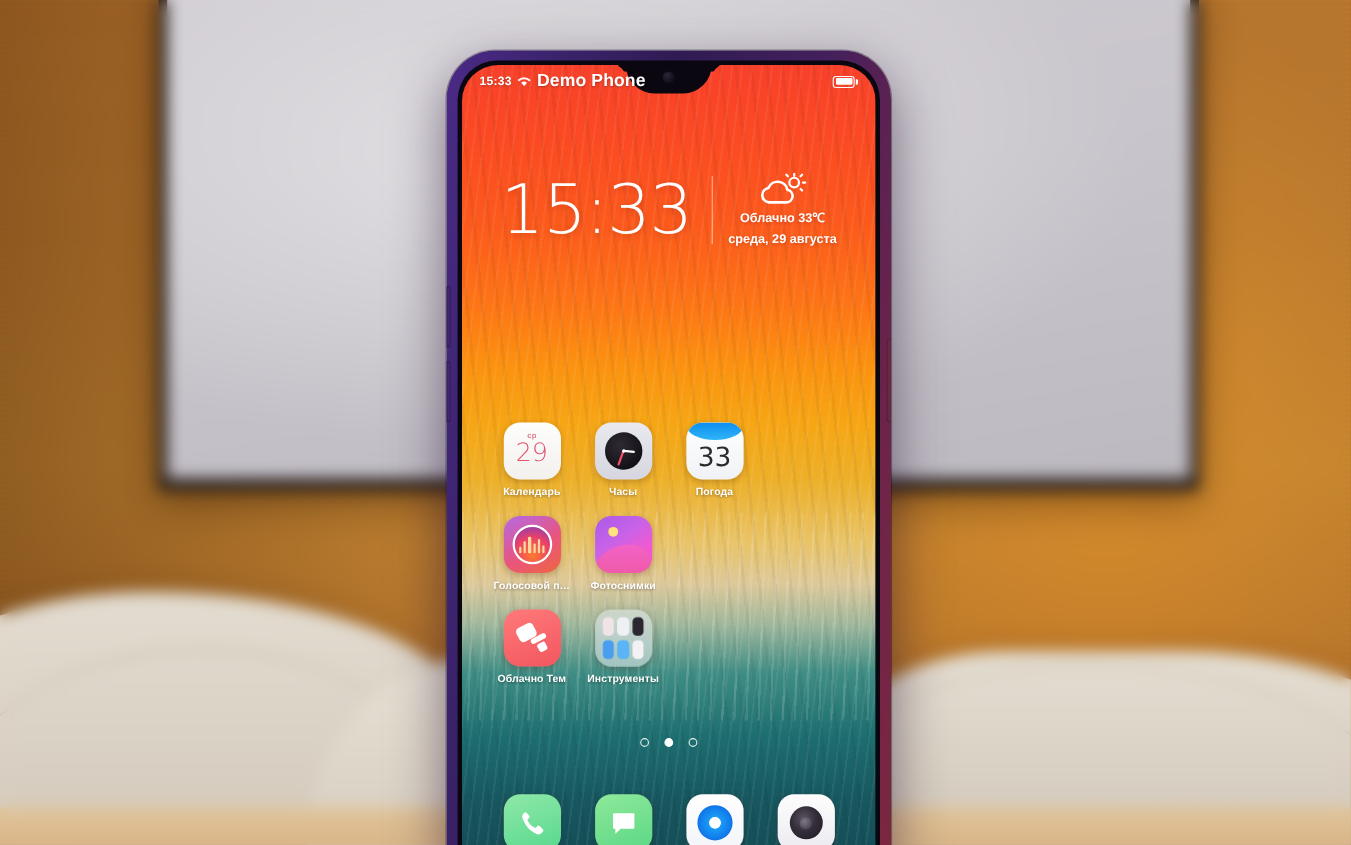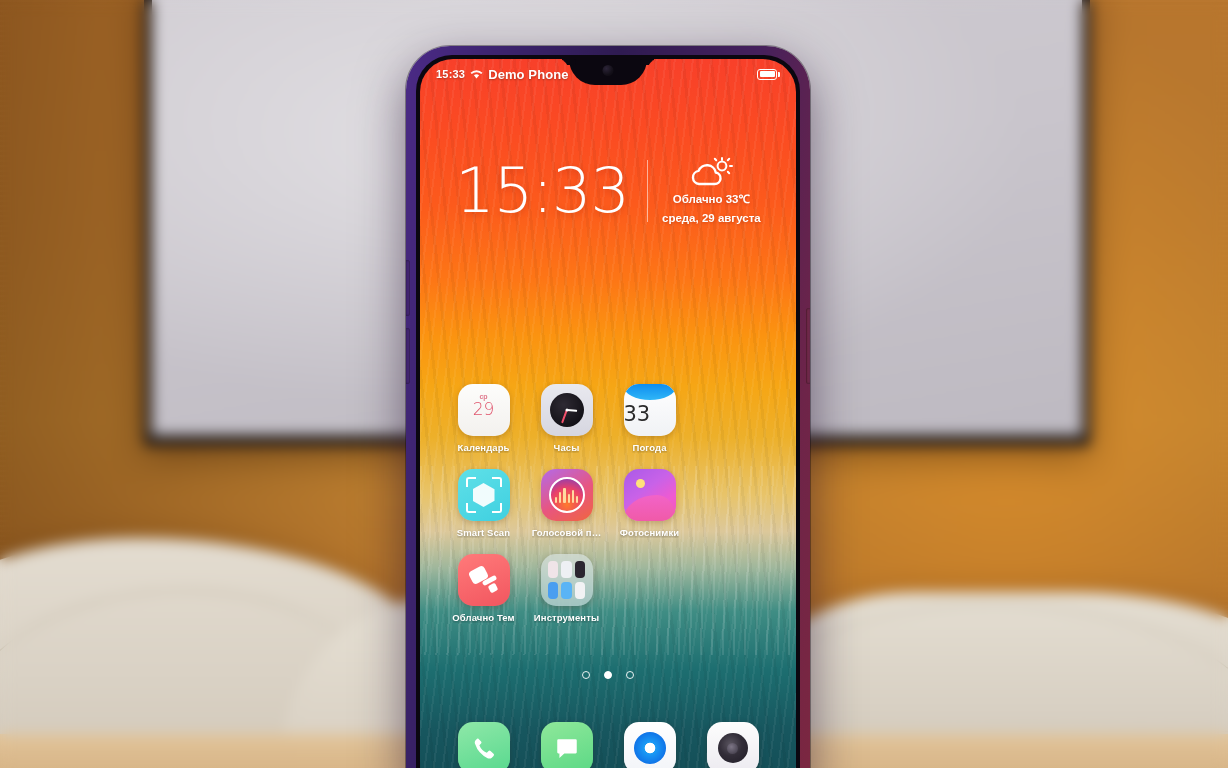--- a/index.html
+++ b/index.html
@@ -188,21 +188,21 @@
   .statusbar{
     position:absolute; left:0; right:0; top:0; height:30px;
     display:flex; align-items:center; justify-content:space-between;
     padding:0 16px; z-index:7;
     color:#fff; font-size:11px; font-weight:bold;
     text-shadow:0 1px 2px rgba(0,0,0,.3);
   }
   .sb-left{ display:flex; align-items:center; gap:5px; }
   .sb-time{ letter-spacing:.2px; }
   .wifi-icon{ display:block; }
-  .sb-carrier{ font-size:13px; letter-spacing:.1px; }
+  .sb-carrier{ font-size:16px; letter-spacing:.1px; }
   .battery{
     display:flex; align-items:center; gap:1px;
   }
   .battery-body{
     width:20px; height:11px; border:1.6px solid #fff; border-radius:3px;
     padding:1.5px; display:flex;
   }
   .battery-fill{ flex:1; background:#fff; border-radius:1px; }
   .battery-cap{ width:2px; height:5px; background:#fff; border-radius:0 1px 1px 0; }
 
@@ -255,36 +255,36 @@
   }
   .dot-badge{
     width:5px; height:5px; border-radius:50%; background:#35d0e8; flex:0 0 auto;
   }
 
   
   .ic-calendar{ background:linear-gradient(180deg,#fdfdfb,#f3f1ee); }
   .cal-wd{ position:absolute; top:9px; left:0; right:0; text-align:center;
            font-size:7px; color:#e07a8e; font-weight:bold; }
   .cal-day{ position:absolute; top:15px; left:0; right:0; text-align:center;
-            font-size:17px; color:#e0566e; font-weight:300; font-family:"DejaVu Sans",sans-serif; }
+            font-size:23px; color:#e0566e; font-weight:300; font-family:"DejaVu Sans",sans-serif; }
 
   .ic-clock{ background:linear-gradient(180deg,#e9e9ef,#d6d6e0); }
   .clock-face{ width:34px; height:34px; border-radius:50%;
     background:radial-gradient(circle at 40% 35%,#2e2a33 0%,#121016 75%); position:relative; }
   .hand{ position:absolute; background:#fff; border-radius:1px; transform-origin:bottom center; }
   .hand.h{ width:2.4px; height:11px; left:50%; bottom:50%; margin-left:-1.2px; transform:rotate(96deg); }
   .hand.m{ width:1.8px; height:14px; left:50%; bottom:50%; margin-left:-.9px; transform:rotate(200deg); background:#f2506b; }
   .hand-pin{ position:absolute; width:3px; height:3px; background:#fff; border-radius:50%; left:50%; top:50%; transform:translate(-50%,-50%); }
 
   .ic-weather{ background:linear-gradient(180deg,#ffffff,#f0f2f5); }
   .wx-sky{ position:absolute; top:0; left:0; right:0; height:16px;
     background:linear-gradient(180deg,#0e8df0,#2fb6f7);
     border-radius:0 0 60% 60% / 0 0 100% 100%; }
-  .wx-num{ position:absolute; top:18px; left:0; right:0; 
-    font-size:21px; color:#2b2b2b; font-weight:400; font-family:"DejaVu Sans",sans-serif; }
+  .wx-num{ position:absolute; top:18px; left:0; right:0; text-align:center;
+    font-size:24px; color:#2b2b2b; font-weight:400; font-family:"DejaVu Sans",sans-serif; }
 
   .ic-settings{ background:linear-gradient(160deg,#cdcfe0,#b9bccf); }
   .gear{ width:32px; height:32px; position:relative; }
   .gear-ring{ position:absolute; inset:4px; border-radius:50%;
     border:2.2px solid #3a3a42; background:rgba(255,255,255,.2); }
   .gear-teeth{ position:absolute; inset:0; border-radius:50%;
     background:repeating-conic-gradient(#f2f3f8 0deg 8deg, transparent 8deg 16deg); }
 
   .ic-smartscan{ background:linear-gradient(150deg,#5fe0e8,#3fd0e0); }
   .ss-cube{ width:22px; height:24px; background:rgba(255,255,255,.92);
@@ -478,32 +478,20 @@
               <div class="wx-num">33</div>
             </div>
             <div class="label">
                 <span>Погода</span>
               </div>
           </div>
 
         </div>
 
         <div class="row">
-          <div class="app">
-            <div class="icon ic-smartscan">
-              <div class="ss-corner tl"></div>
-                <div class="ss-corner tr"></div>
-              <div class="ss-corner bl"></div>
-                <div class="ss-corner br"></div>
-              <div class="ss-cube"></div>
-            </div>
-            <div class="label">
-                <span>Smart Scan</span>
-              </div>
-          </div>
 
           <div class="app">
             <div class="icon ic-voice">
               <div class="voice-ring">
                 <div class="vbar" style="height:6px"></div>
                 <div class="vbar" style="height:11px"></div>
                 <div class="vbar" style="height:15px"></div>
                 <div class="vbar" style="height:9px"></div>
                 <div class="vbar" style="height:13px"></div>
                 <div class="vbar" style="height:7px"></div>

